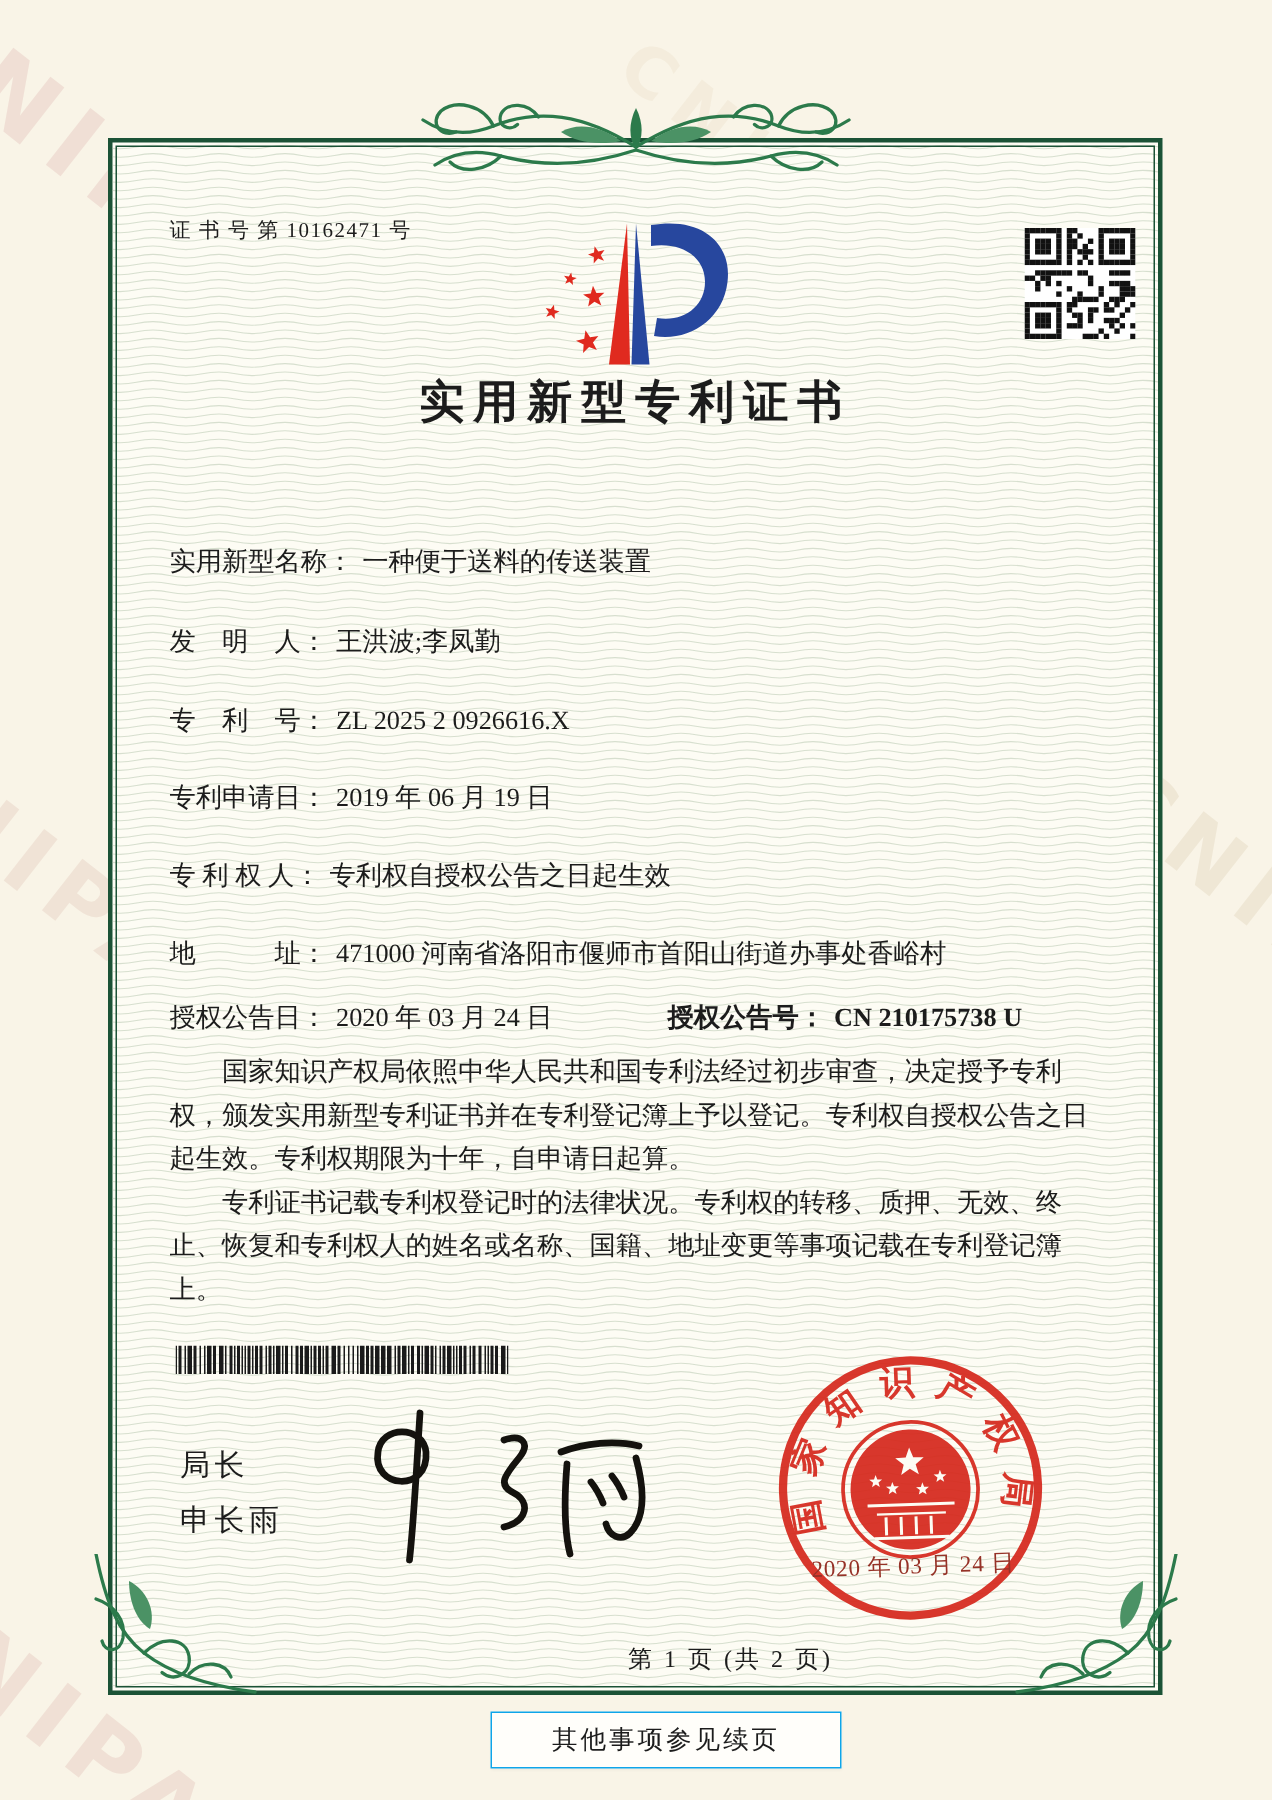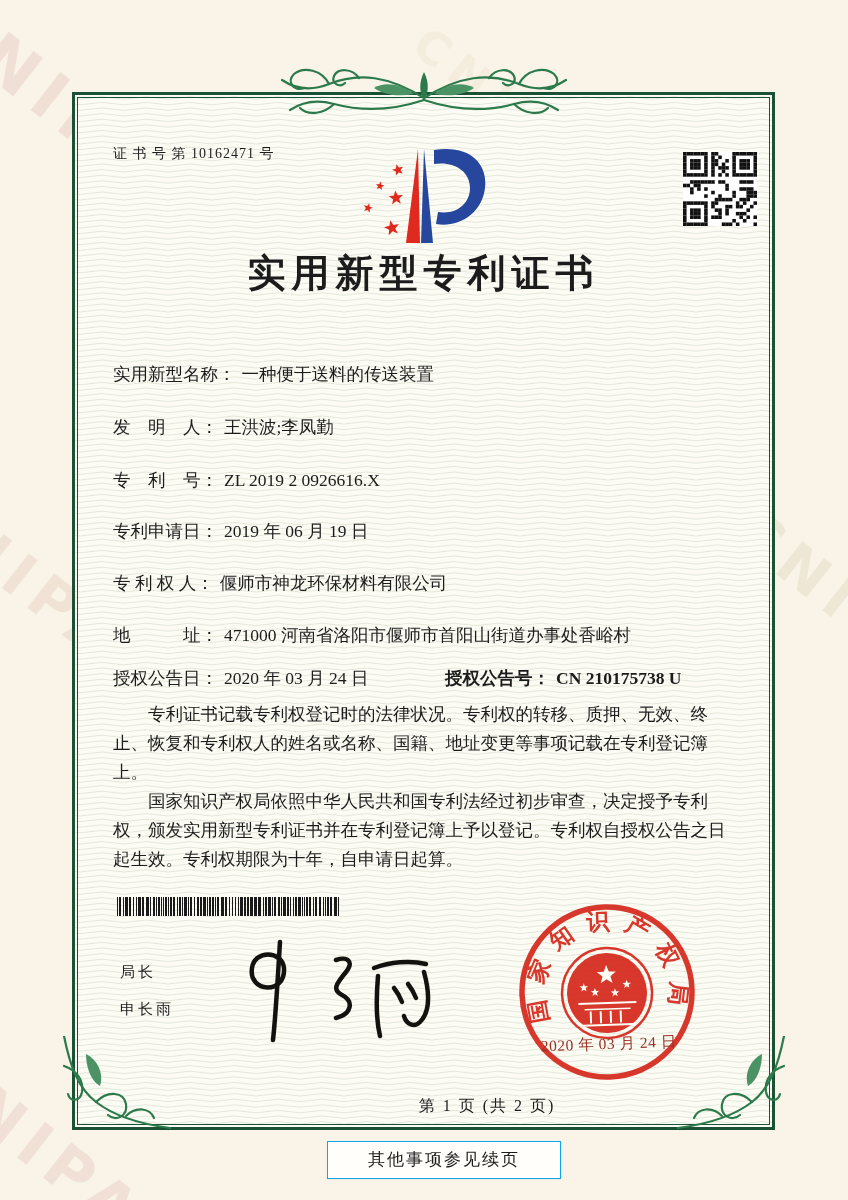--- a/index.html
+++ b/index.html
@@ -8,29 +8,29 @@
   .wm{position:absolute;z-index:1;font-family:"DejaVu Sans","Liberation Sans",sans-serif;
       font-weight:bold;letter-spacing:10px;transform:rotate(38deg);transform-origin:left top;
       pointer-events:none;user-select:none;}
   .frame{position:absolute;z-index:2;left:72px;top:92px;width:703px;height:1038px;
          box-sizing:border-box;border:3px solid #1b5236;background:#fdfcf4;}
   .frame-inner{position:absolute;inset:2px;border:1px solid #1b5236;pointer-events:none;}
   #waves{position:absolute;inset:0;width:100%;height:100%;}
   .orn{position:absolute;z-index:3;pointer-events:none;}
   .abs{position:absolute;z-index:4;}
   .certno{left:113px;top:145px;font-size:14px;letter-spacing:1px;}
-  .title{left:72px;top:248px;width:703px;text-align:center;font-size:38px;font-weight:bold;
+  .title{left:72px;top:248px;width:703px;text-align:center;font-size:30px;font-weight:bold;
          letter-spacing:6px;}
   .fields{left:113px;top:356px;width:645px;font-size:17.5px;}
   .frow{position:absolute;left:0;white-space:nowrap;}
   .fval{margin-left:6px;}
   .frow2{position:absolute;white-space:nowrap;font-weight:bold;}
   .body-text{left:113px;top:700px;width:628px;font-size:17.5px;line-height:1.66;}
   .body-text p{margin:0;text-indent:2em;}
-  .signer{font-family:"Liberation Sans","DejaVu Sans",sans-serif;font-size:15px;
+  .signer{font-family:"Liberation Sans","DejaVu Sans",sans-serif;font-size:20px;
           letter-spacing:3px;font-weight:500;}
   .pageno{left:72px;top:1096px;width:830px;text-align:center;font-size:16px;letter-spacing:2px;}
   .contbox{left:327px;top:1141px;width:232px;height:36px;background:#fffefa;
            border:1px solid #0ea5e9;box-shadow:0 1px 2px rgba(0,0,0,.05);
            text-align:center;line-height:36px;font-size:17px;letter-spacing:2px;z-index:4;}
   svg{display:block;}
 </style>
 </head>
 <body>
 
@@ -484,36 +484,36 @@
     </svg>
 
   <div class="abs title">实用新型专利证书</div>
 
   <div class="abs fields">
     <div class="frow" style="top:6px">
       <span>实用新型名称：</span><span class="fval">一种便于送料的传送装置</span></div>
     <div class="frow" style="top:59px">
       <span>发　明　人：</span><span class="fval">王洪波;李凤勤</span></div>
     <div class="frow" style="top:112px">
-      <span>专　利　号：</span><span class="fval">ZL 2019 2 0926616.X</span></div>
+      <span>专　利　号：</span><span class="fval">ZL 2025 2 0926616.X</span></div>
     <div class="frow" style="top:163px">
       <span>专利申请日：</span><span class="fval">2019 年 06 月 19 日</span></div>
     <div class="frow" style="top:215px">
-      <span>专 利 权 人：</span><span class="fval">偃师市神龙环保材料有限公司</span></div>
+      <span>专 利 权 人：</span><span class="fval">专利权自授权公告之日起生效</span></div>
     <div class="frow" style="top:267px">
       <span>地　　　址：</span><span class="fval">471000 河南省洛阳市偃师市首阳山街道办事处香峪村</span></div>
     <div class="frow" style="top:310px">
       <span>授权公告日：</span><span class="fval">2020 年 03 月 24 日</span></div>
     <div class="frow2" style="top:310px;left:332px">
       <span>授权公告号：</span><span class="fval">CN 210175738 U</span></div>
   </div>
 
   <div class="abs body-text">
+    <p>国家知识产权局依照中华人民共和国专利法经过初步审查，决定授予专利权，颁发实用新型专利证书并在专利登记簿上予以登记。专利权自授权公告之日起生效。专利权期限为十年，自申请日起算。</p>
     <p>专利证书记载专利权登记时的法律状况。专利权的转移、质押、无效、终止、恢复和专利权人的姓名或名称、国籍、地址变更等事项记载在专利登记簿上。</p>
-    <p>国家知识产权局依照中华人民共和国专利法经过初步审查，决定授予专利权，颁发实用新型专利证书并在专利登记簿上予以登记。专利权自授权公告之日起生效。专利权期限为十年，自申请日起算。</p>
   </div>
 
   <svg class="abs" id="barcode" style="left:117px;top:897px;" width="222" height="19" viewBox="0 0 222 19">
       <rect x="0" y="0" width="1" height="19" fill="#1a1a1a"></rect>
       <rect x="2" y="0" width="2" height="19" fill="#1a1a1a"></rect>
       <rect x="6" y="0" width="1" height="19" fill="#1a1a1a"></rect>
       <rect x="8" y="0" width="3" height="19" fill="#1a1a1a"></rect>
       <rect x="12" y="0" width="2" height="19" fill="#1a1a1a"></rect>
       <rect x="16" y="0" width="1" height="19" fill="#1a1a1a"></rect>
       <rect x="19" y="0" width="1" height="19" fill="#1a1a1a"></rect>

